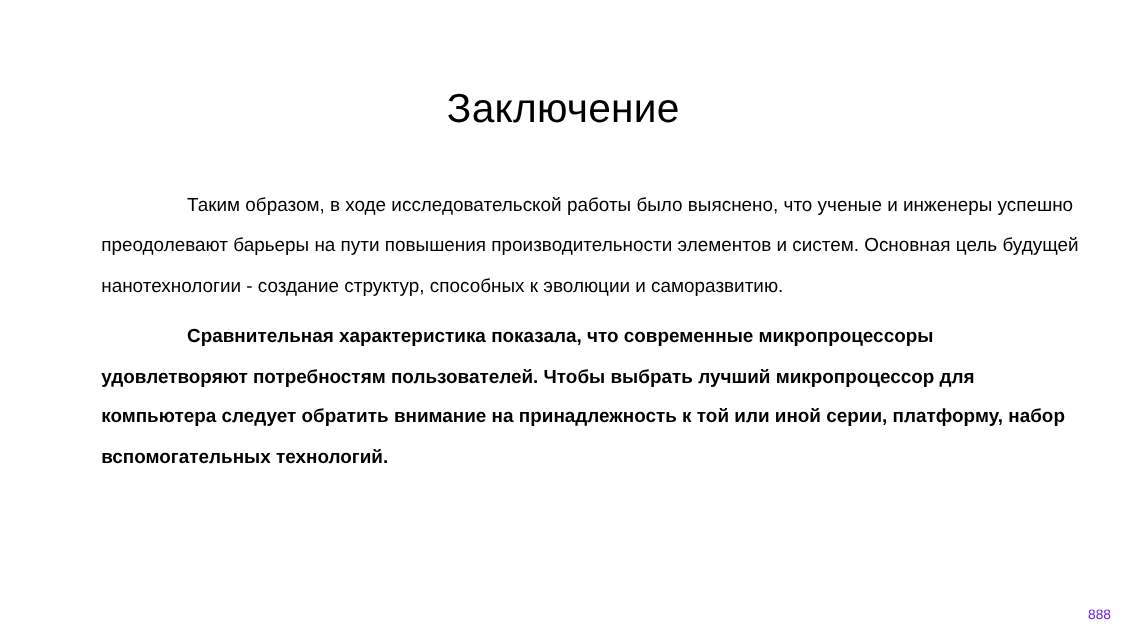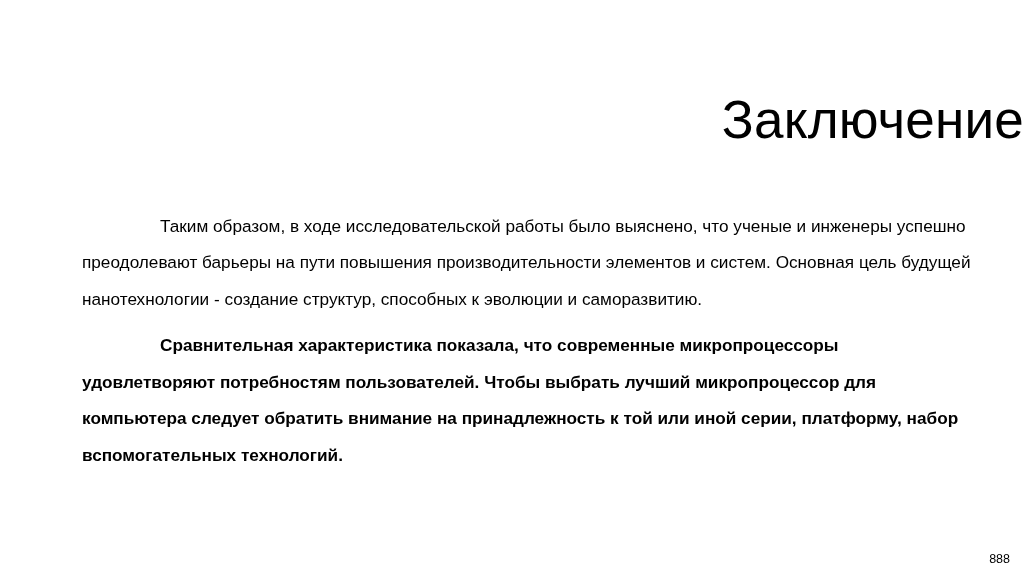--- a/index.html
+++ b/index.html
@@ -20,53 +20,52 @@
     width: 1024px;
     height: 574px;
     background: #ffffff;
     box-sizing: border-box;
   }
   .slide-title {
     position: absolute;
     top: 52px;
     left: 0;
     width: 1024px;
-    text-align: right;
-    font-size: 53px;
+    text-align: center;
+    font-size: 37px;
     font-weight: normal;
     line-height: 1.2;
     color: #000000;
     letter-spacing: 0.2px;
   }
   .body-block {
     position: absolute;
     top: 168px;
-    left: 82px;
+    left: 92px;
     width: 890px;
-    margin-top: 40px;
   }
   .para {
     font-size: 17.2px;
     line-height: 2.12;
     color: #000000;
     text-indent: 78px;
     margin: 0 0 10px 0;
     text-align: left;
     white-space: normal;
   }
   .para:last-child {
     margin-bottom: 0;
     font-weight: bold;
   }
   .page-number {
     position: absolute;
     right: 14px;
     bottom: 8px;
     font-size: 12.5px;
-    color: #000000;
+    color: #6d28d9;
   }
 </style>
 </head>
 <body>
 
 <div class="slide">
 
   <h1 class="slide-title">Заключение</h1>
 
   <div class="body-block">

